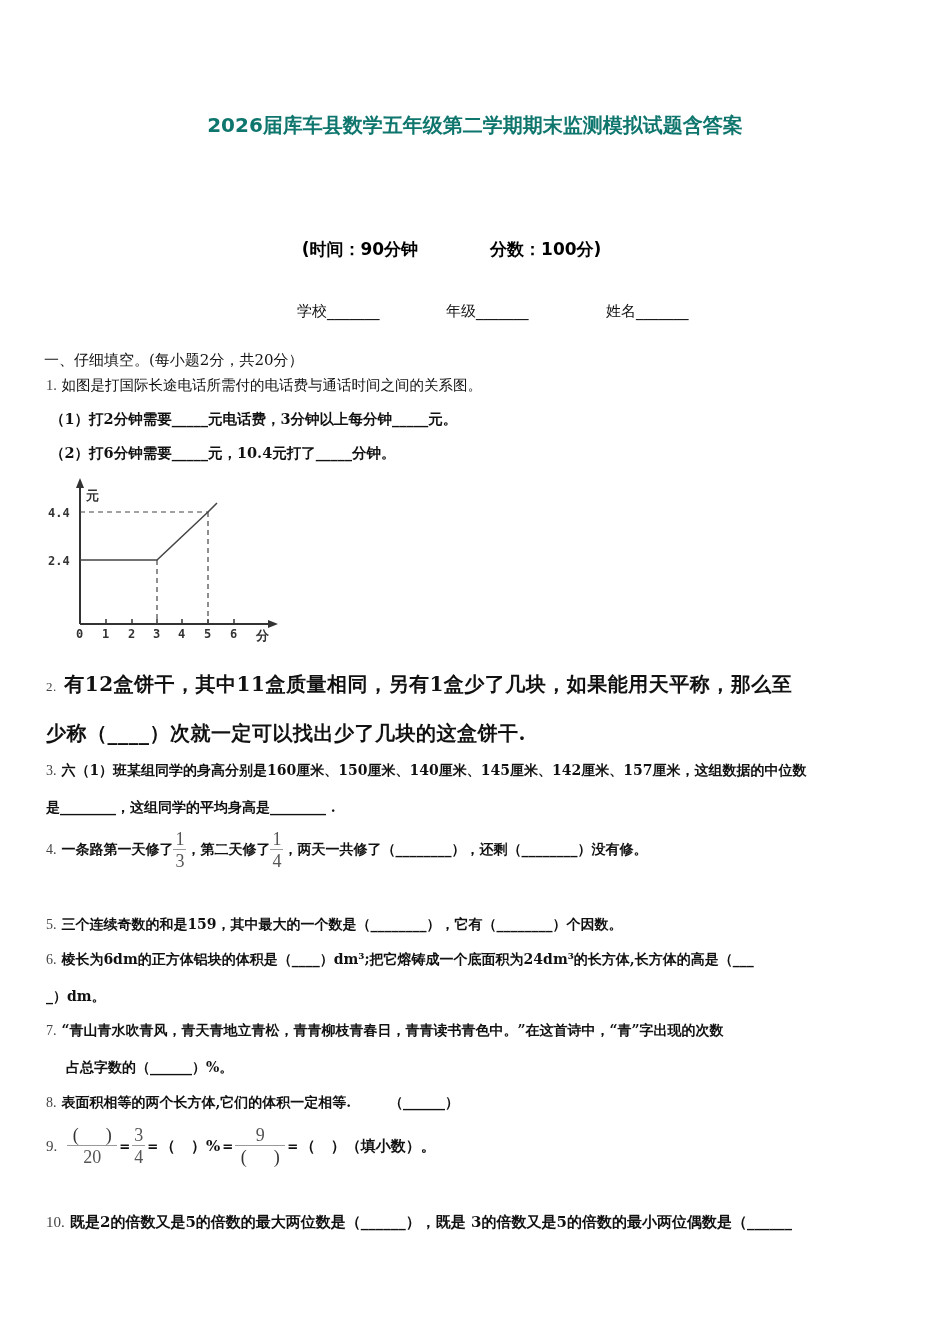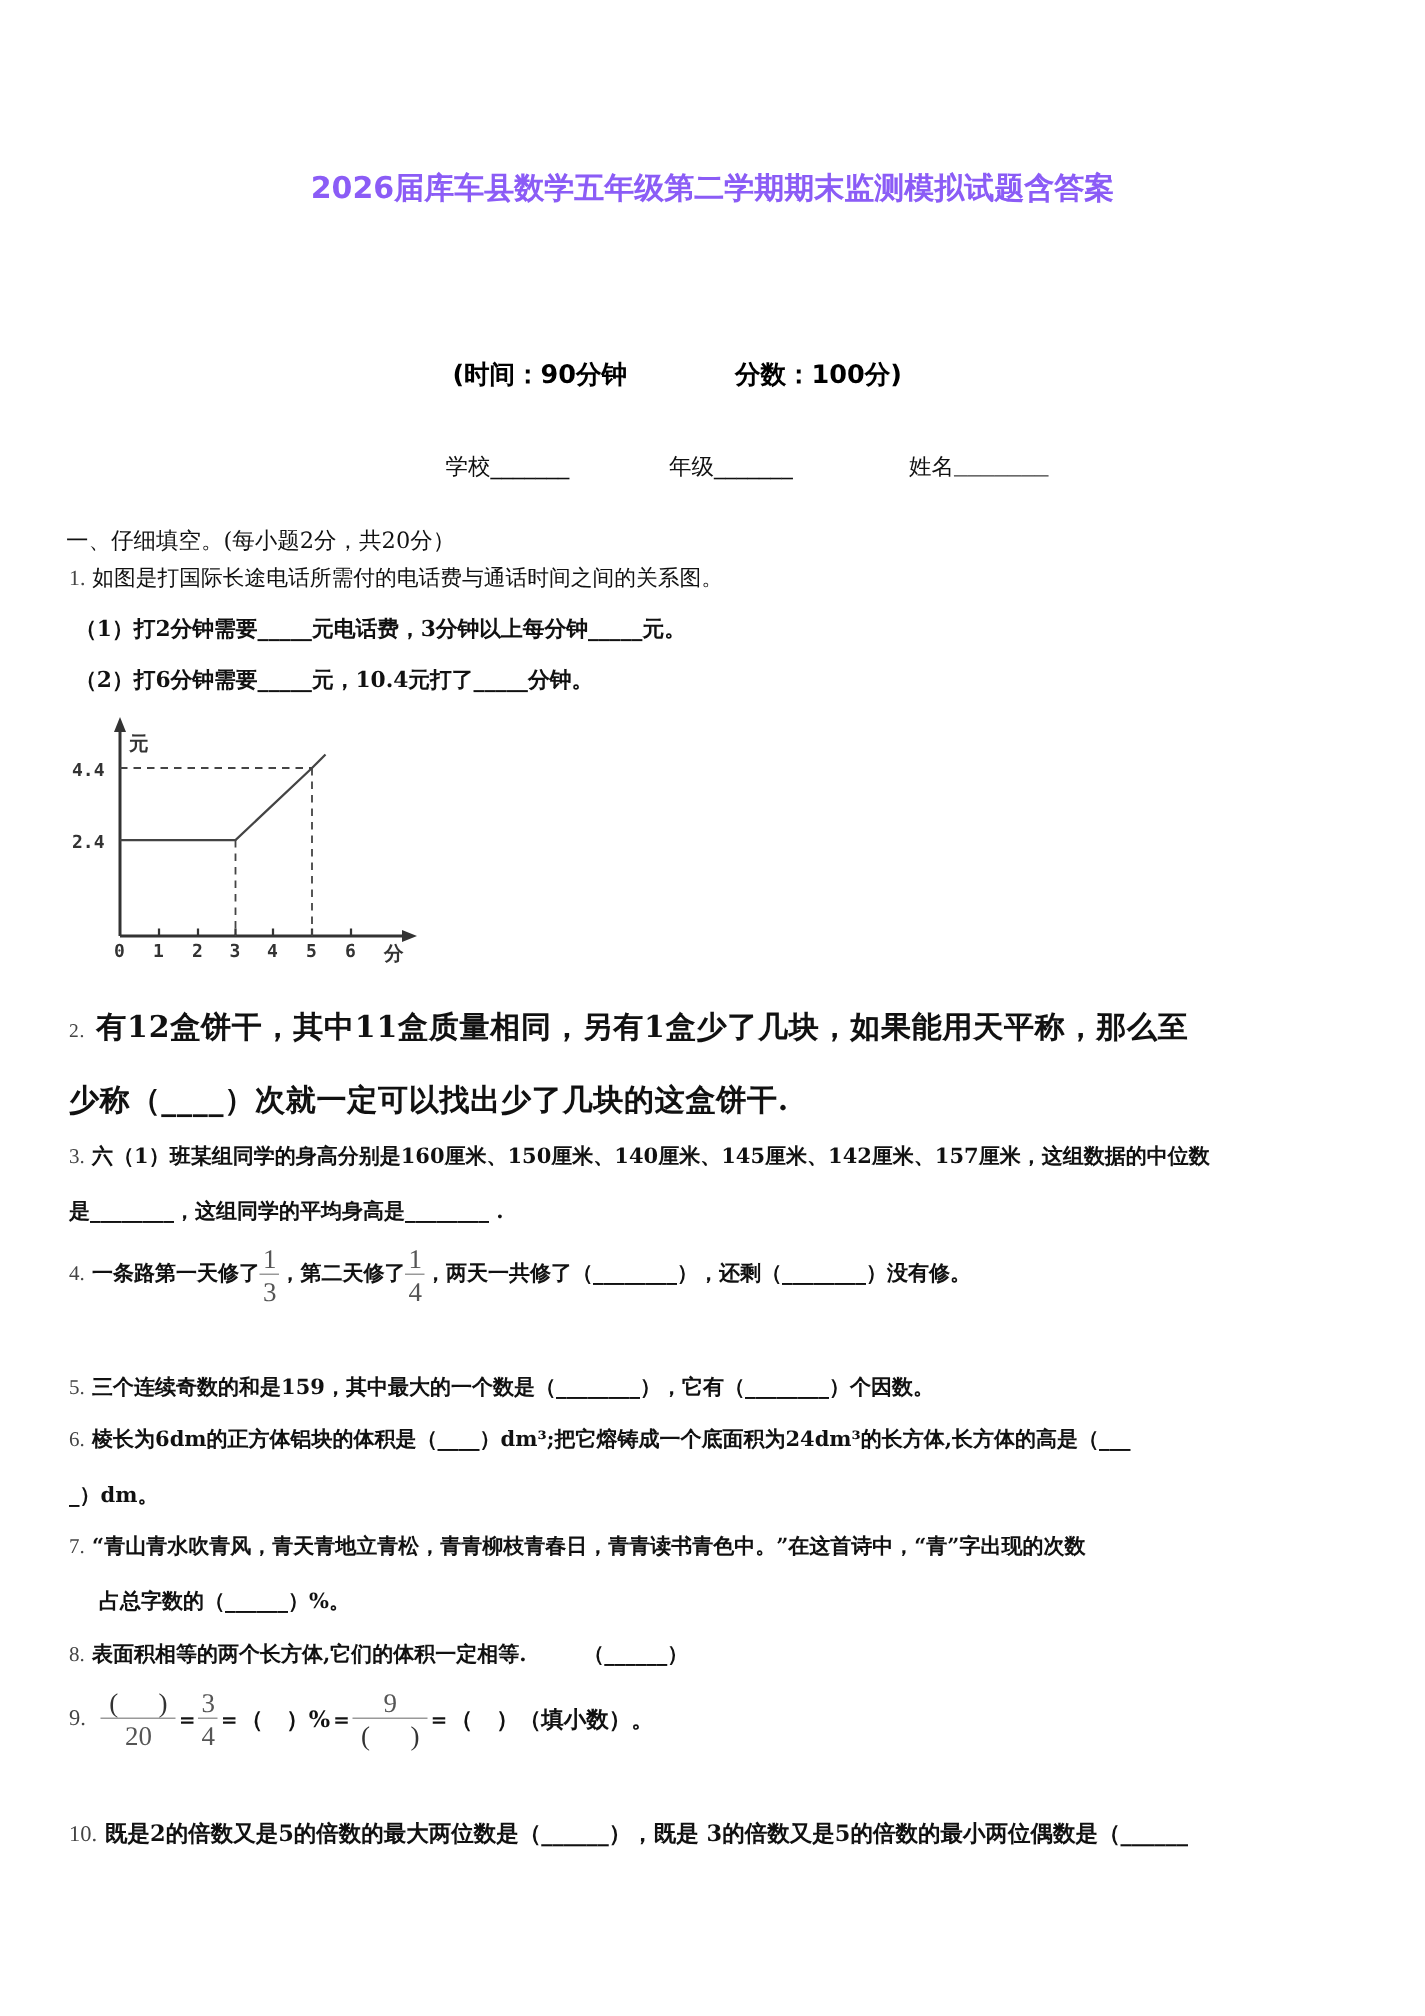--- a/index.html
+++ b/index.html
@@ -5,21 +5,21 @@
   html, body { margin: 0; padding: 0; background: #ffffff; }
   body {
     width: 950px; height: 1344px; position: relative; overflow: hidden;
     font-family: "DejaVu Serif", "Liberation Serif", serif;
     color: #111;
   }
   .abs { position: absolute; white-space: nowrap; }
   .title {
     top: 112px; left: 0; width: 950px; text-align: center;
     font-family: "DejaVu Sans", "Liberation Sans", sans-serif;
-    font-weight: bold; font-size: 20px; color: #8b5cf6;
+    font-weight: bold; font-size: 20px; color: #0f766e;
   }
   .subtitle {
     top: 238px; left: 0; width: 903px; text-align: center;
     font-family: "DejaVu Sans", "Liberation Sans", sans-serif;
     font-weight: bold; font-size: 17px; color: #000;
   }
   .subtitle .gap { display: inline-block; width: 72px; }
   .info-row { top: 302px; font-size: 15px; font-family: "DejaVu Sans", "Liberation Sans", sans-serif; }
   .q { font-size: 14.5px; font-weight: bold; left: 46px; }
   .num { font-weight: normal; color: #444; font-family: "Liberation Serif", serif; }
@@ -38,21 +38,21 @@
 <div class="abs subtitle">
   <span>(时间：90分钟</span><span class="gap"></span><span>分数：100分)</span>
 </div>
 
 <div class="abs info-row" style="left:253px;margin-left:44px;">
   <span>学校</span><span>_______</span>
 </div>
 <div class="abs info-row" style="left:446px;">
   <span>年级</span><span>_______</span>
 </div>
-<div class="abs info-row" style="left:606px;font-family:Liberation Mono, monospace;">
+<div class="abs info-row" style="left:606px;">
   <span>姓名</span><span>_______</span>
 </div>
 
 <div class="abs" style="left:44px; top:351px; font-size:15px;">一、仔细填空。(每小题2分，共20分）</div>
 
 <div class="abs" style="left:46px; top:376px; font-size:14.5px;">
   <span class="num">1.</span>
   <span>如图是打国际长途电话所需付的电话费与通话时间之间的关系图。</span>
 </div>
 <div class="abs q" style="left:50px; top:410px;">（1）打2分钟需要_____元电话费，3分钟以上每分钟_____元。</div>

